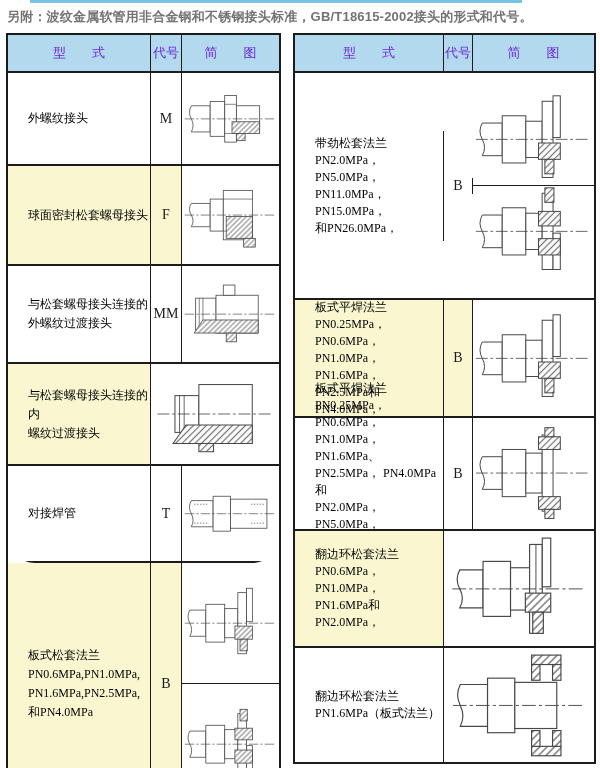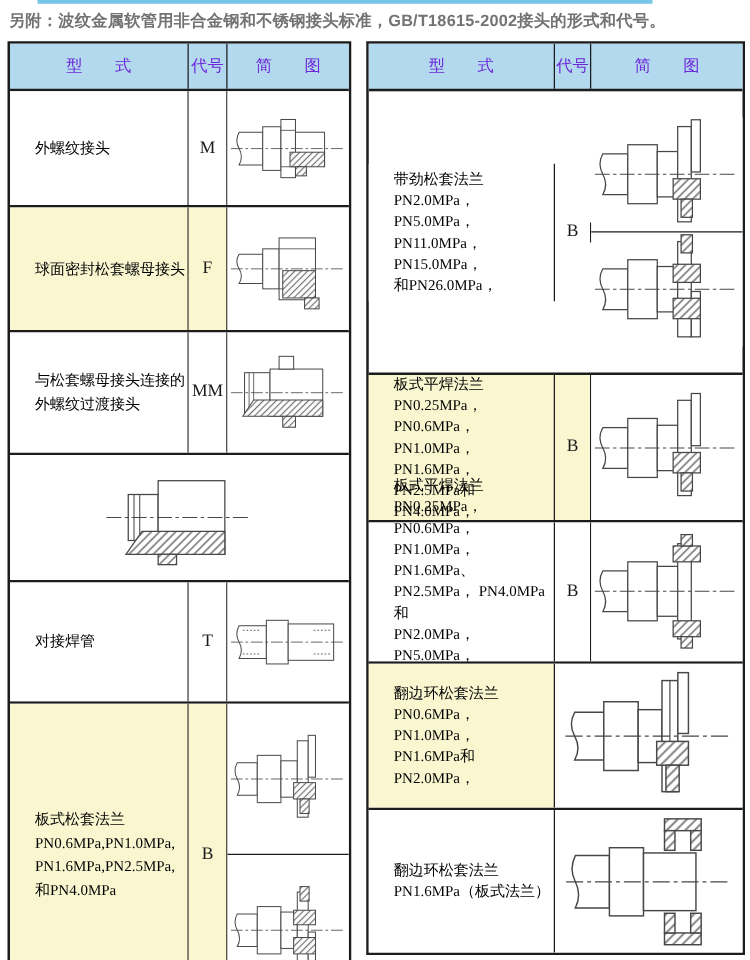--- a/index.html
+++ b/index.html
@@ -134,41 +134,45 @@
                 <rect x="44" y="24" width="58" height="52" fill="#fff" stroke="#474747" stroke-width="1.1"></rect>
                 <rect x="54" y="10" width="16" height="14" fill="#fff" stroke="#474747" stroke-width="1.1"></rect>
                 <polygon points="14,76 102,76 102,58 26,58" fill="url(#h3)" stroke="#474747" stroke-width="1.1"></polygon>
                 <rect x="58" y="76" width="14" height="12" fill="url(#h3)" stroke="#474747" stroke-width="1.1"></rect>
                 <line x1="1" y1="50" x2="127" y2="50" stroke="#474747" stroke-width="0.9" stroke-dasharray="13 3 3 3"></line>
               </svg>
             </div>
           </div>
   </div>
         <div class="row hl" style="height: 102px;">
+    <div class="cell type w-type">
+      <span class="type-text">与松套螺母接头连接的内
+螺纹过渡接头</span>
+    </div>
     <div class="cell diag w-diag">
             <div class="dcell">
               <svg viewBox="0 0 128 100" preserveAspectRatio="xMidYMid meet">
                 <defs>
                   <pattern id="h4" width="5" height="5" patternUnits="userSpaceOnUse" patternTransform="rotate(45)">
                     <rect width="5" height="5" fill="#fff"></rect>
                     <line x1="2.5" y1="0" x2="2.5" y2="5" stroke="#707070" stroke-width="1.3"></line>
                   </pattern>
                 </defs>
                 <rect x="20" y="30" width="26" height="40" fill="#fff" stroke="#474747" stroke-width="1.1"></rect>
                 <line x1="25" y1="30" x2="25" y2="70" stroke="#474747" stroke-width="0.9"></line>
                 <line x1="30" y1="30" x2="30" y2="70" stroke="#474747" stroke-width="0.9"></line>
                 <rect x="46" y="18" width="58" height="64" fill="#fff" stroke="#474747" stroke-width="1.1"></rect>
                 <polygon points="18,82 104,82 104,62 32,62" fill="url(#h4)" stroke="#474747" stroke-width="1.1"></polygon>
                 <rect x="46" y="82" width="16" height="9" fill="url(#h4)" stroke="#474747" stroke-width="1.1"></rect>
                 <line x1="1" y1="50" x2="127" y2="50" stroke="#474747" stroke-width="0.9" stroke-dasharray="13 3 3 3"></line>
               </svg>
             </div>
           </div>
   </div>
-        <div class="row" style="height: 97px;">
+        <div class="row" style="height: 97px; border-radius: 27px;">
     <div class="cell type w-type">
       <span class="type-text">对接焊管</span>
     </div>
     <div class="cell code w-code">T</div>
     <div class="cell diag w-diag">
             <div class="dcell">
               <svg viewBox="0 0 128 100" preserveAspectRatio="xMidYMid meet">
                 <defs>
                   <pattern id="h5" width="5" height="5" patternUnits="userSpaceOnUse" patternTransform="rotate(45)">
                     <rect width="5" height="5" fill="#fff"></rect>

